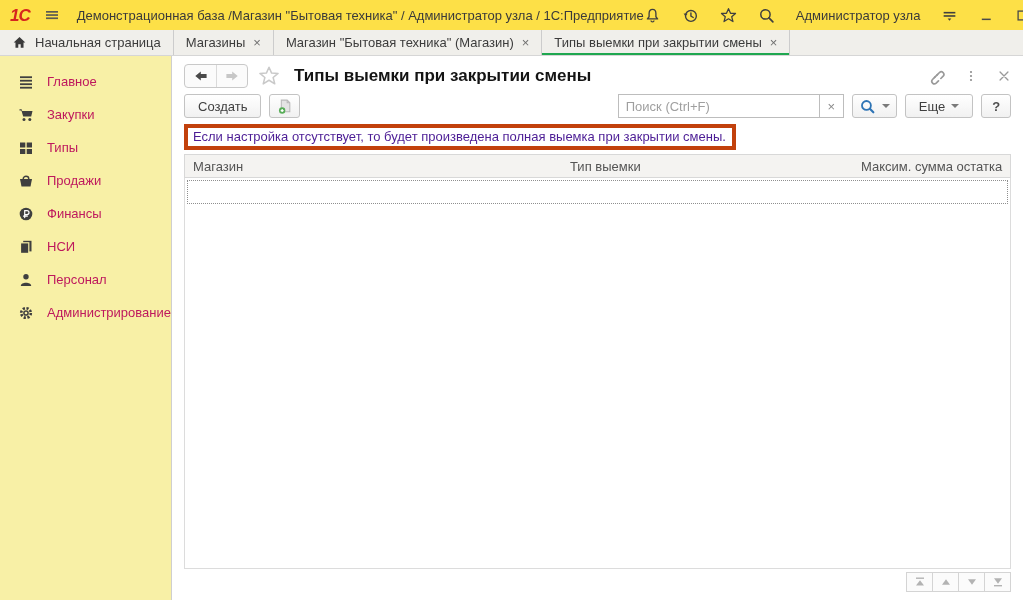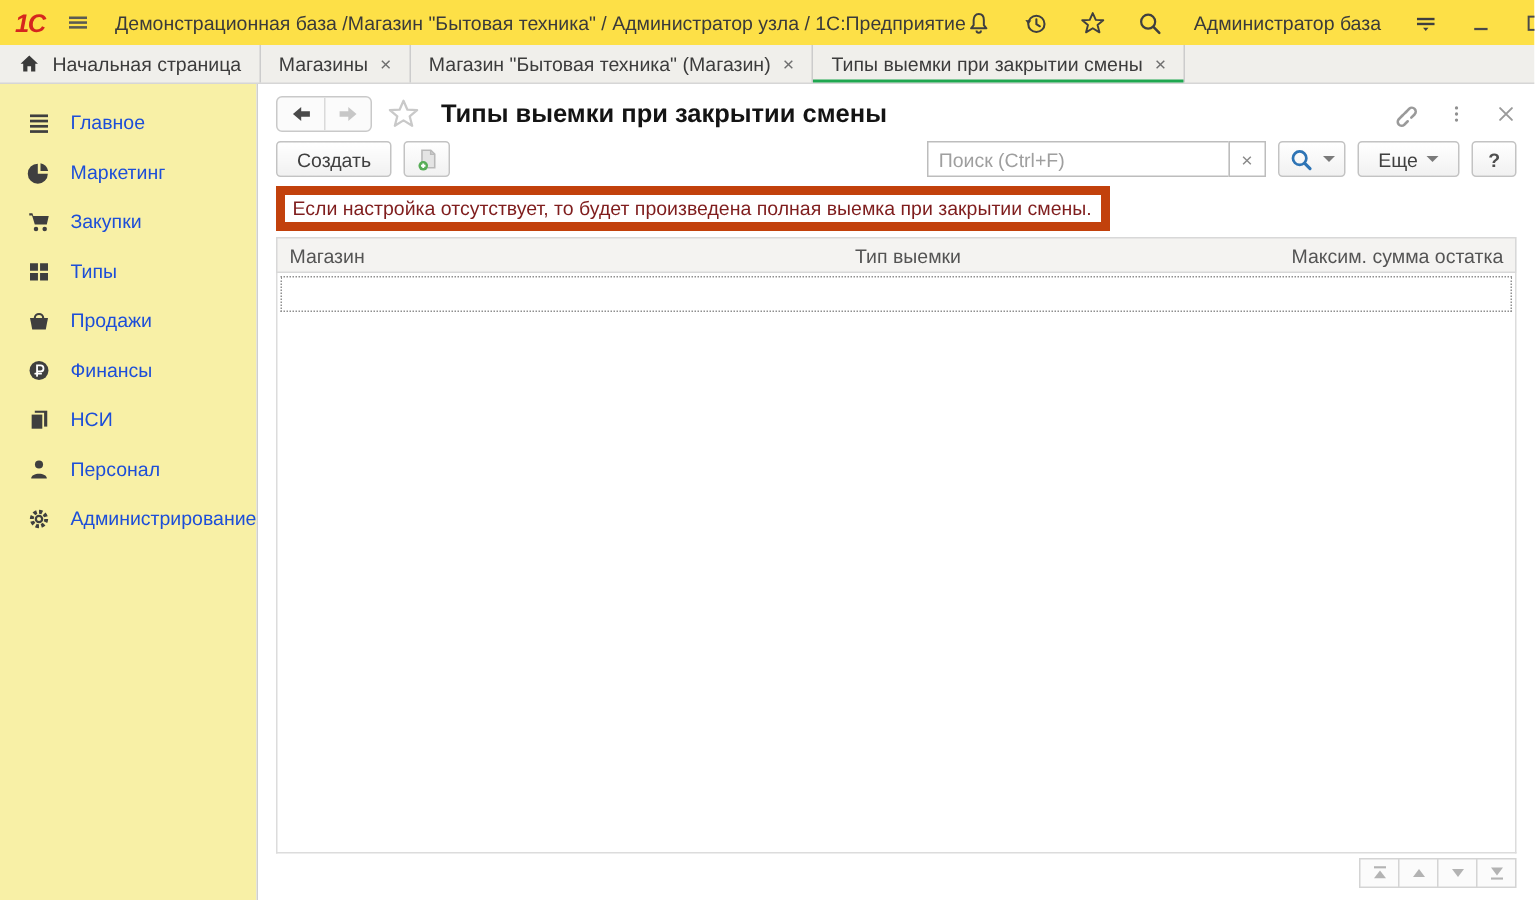--- a/index.html
+++ b/index.html
@@ -21,21 +21,21 @@
   
   .tabbar { height:26px; background:#f0efeb; display:flex; align-items:stretch; border-bottom:1px solid #d6d6d6;text-align:center; }
   .tab { display:flex; align-items:center; gap:8px; padding:0 12px; border-right:1px solid #cccccc; color:#3c3c3c; position:relative; cursor:pointer; white-space:nowrap; }
   .tab.active::after { content:""; position:absolute; left:0; right:0; bottom:0; height:2px; background:#1fa750; }
   .tab .tclose { color:#6f6f6f; font-size:13px; line-height:1; cursor:pointer; }
   .tab-filler { flex:1; }
 
   
   .app-body { display:flex; height:544px; }
   .sidebar { width:171px; background:#f8f0a6; padding-top:9px; flex-shrink:0; }
-  .side-item { display:flex; align-items:center; gap:13px; height:33px; padding-left:18px; cursor:pointer; color:#1d4ed8; }
+  .side-item { display:flex; align-items:center; gap:13px; height:33px; padding-left:18px; cursor:pointer; color:#be185d; }
 
   .main { flex:1; background:#fff; border-left:1px solid #cfcfcf; display:flex; flex-direction:column; padding-bottom:8px; }
 
   
   .page-header { display:flex; align-items:center; padding:8px 14px 3px 12px; gap:10px; }
   .navgroup { display:flex; border:1px solid #c9c9c9; border-radius:4px; background:#fbfbfb; overflow:hidden; }
   .navgroup .iconbtn { width:31px; height:22px; }
   .navgroup .iconbtn + .iconbtn { border-left:1px solid #dadada; }
   .page-title { font-size:17px; font-weight:bold; color:#141414; margin-left:4px; white-space:nowrap; }
   .header-actions { margin-left:auto; display:flex; align-items:center; gap:19px; }
@@ -47,21 +47,21 @@
   .btn.iconb { padding:0 6px; }
   .caret { width:0; height:0; border:4px solid transparent; border-top-color:#7a7a7a; margin-top:4px; }
   .search-wrap { margin-left:auto; display:flex; }
   .search-input { width:202px; height:24px; border:1px solid #bdbdbd; padding:0 7px; font:inherit; color:#7f1d1d; outline:none; }
   .search-input::placeholder { color:#9f9f9f; }
   .search-clear { width:25px; height:24px; border:1px solid #bdbdbd; margin-left:-1px; background:#fff; color:#8a8a8a; font-size:13px; cursor:pointer; }
   .help-btn { font-weight:bold; color:#4f4f4f; padding:0 10px; }
 
   
   .notice-row { padding:1px 14px 3px 12px; }
-  .notice { display:inline-block; border:6px solid #c2410c; color:#7f1d1d; background:#fff; padding:1px 6px 2px 5px; }
+  .notice { display:inline-block; border:4px solid #c2410c; color:#4c1d95; background:#fff; padding:1px 6px 2px 5px; }
 
   
   .grid-table { margin:1px 14px 0 12px; display:flex; flex-direction:column; flex:1; min-height:0; }
   .thead { display:flex; background:#f4f3f1; border:1px solid #d8d8d8; height:24px; align-items:center; color:#545454; flex-shrink:0; }
   .th { padding:0 8px; white-space:nowrap; overflow:hidden; }
   .th.c1 { width:377px; } .th.c2 { width:291px; } .th.c3 { flex:1; }
   .tbody { flex:1; border:1px solid #dcdcdc; border-top:none; padding:2px; background:#fff; }
   .empty-row { height:24px; border:1px dotted #8f8f8f; }
 
   
@@ -101,21 +101,21 @@
       <svg width="17" height="17" viewBox="0 0 16 16">
           <polygon points="8,1.6 9.9,5.9 14.6,6.1 11,9.1 12.2,13.7 8,11.1 3.8,13.7 5,9.1 1.4,6.1 6.1,5.9" fill="none" stroke="#3f3f3f" stroke-width="1.2" stroke-linejoin="round"></polygon>
         </svg>
     </button>
     <button class="iconbtn">
       <svg width="17" height="17" viewBox="0 0 16 16">
           <circle cx="7" cy="7" r="4.4" fill="none" stroke="#3f3f3f" stroke-width="1.4"></circle>
           <path d="M10.3 10.3 L14 14" stroke="#3f3f3f" stroke-width="1.6" stroke-linecap="round"></path>
         </svg>
     </button>
-    <span class="user-name">Администратор база</span>
+    <span class="user-name">Администратор узла</span>
     <button class="iconbtn">
       <svg width="17" height="17" viewBox="0 0 16 16">
           <g fill="#3f3f3f">
             <rect x="2.5" y="4.6" width="11" height="1.5"></rect>
             <rect x="2.5" y="7.7" width="11" height="1.5"></rect>
             <polygon points="6.3,10.9 9.7,10.9 8,12.9"></polygon>
           </g>
         </svg>
     </button>
     <button class="iconbtn">
@@ -164,29 +164,20 @@
           <svg width="16" height="16" viewBox="0 0 16 16">
             <g fill="#3f3f3f">
               <rect x="2" y="2.3" width="12" height="1.8"></rect>
               <rect x="2" y="5.8" width="12" height="1.8"></rect>
               <rect x="2" y="9.3" width="12" height="1.8"></rect>
               <rect x="2" y="12.8" width="12" height="1.8"></rect>
             </g>
           </svg>
         </span>
       <span>Главное</span>
-    </div>
-    <div class="side-item">
-      <span>
-          <svg width="16" height="16" viewBox="0 0 16 16">
-            <path d="M7.2 8.8 V2.1 A6.7 6.7 0 1 0 13.9 8.8 Z" fill="#3f3f3f"></path>
-            <path d="M9 7 V1.9 A6.7 6.7 0 0 1 14.1 7 Z" fill="#3f3f3f"></path>
-          </svg>
-        </span>
-      <span>Маркетинг</span>
     </div>
     <div class="side-item">
       <span>
           <svg width="16" height="16" viewBox="0 0 16 16">
             <path d="M1.5 2.2 H3.6 L4.2 4 H14.5 L13.2 9.6 H5.2 L3.4 3.6 H1.5 Z" fill="#3f3f3f"></path>
             <circle cx="6" cy="12.6" r="1.5" fill="#3f3f3f"></circle>
             <circle cx="11.8" cy="12.6" r="1.5" fill="#3f3f3f"></circle>
           </svg>
         </span>
       <span>Закупки</span>

